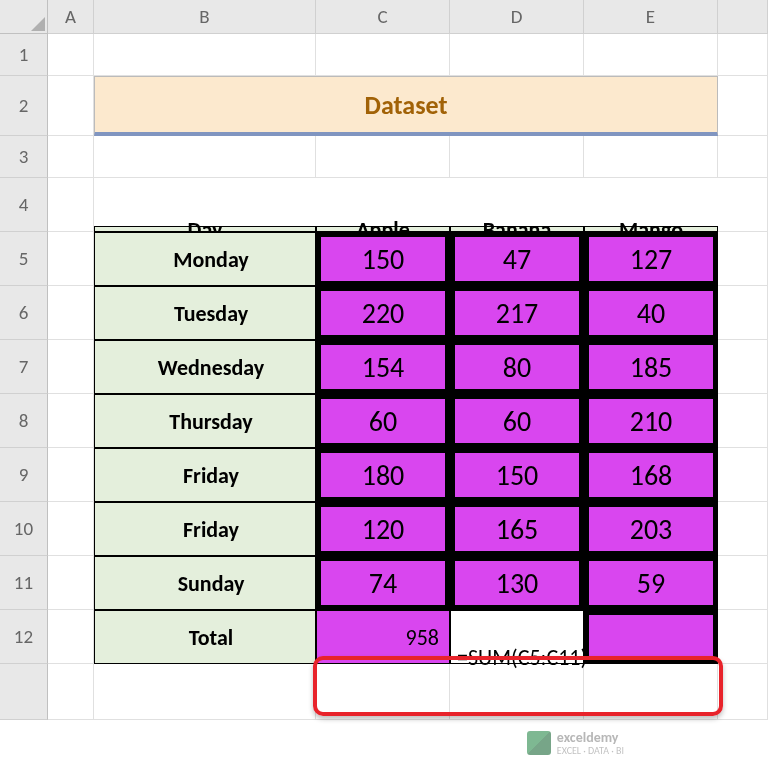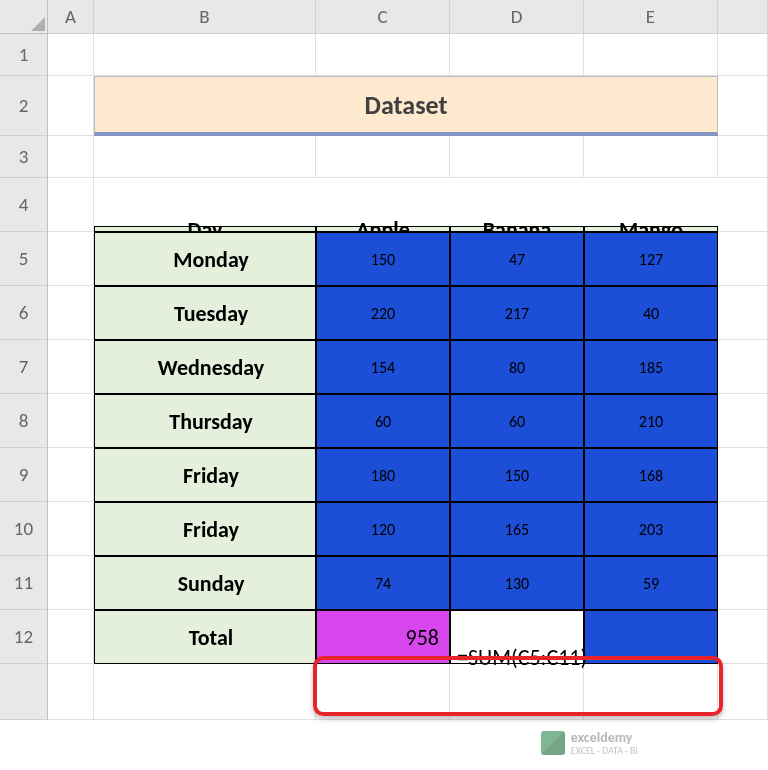--- a/index.html
+++ b/index.html
@@ -72,21 +72,21 @@
     .cell {
       border-right: 1px solid #e0e0e0;
       border-bottom: 1px solid #e0e0e0;
       display: flex;
       align-items: center;
       padding: 0 6px;
     }
     
     .title-cell {
       background: #fce9ce;
-      color: #404040;
+      color: #a16207;
       font-weight: bold;
       font-size: 26px;
       display: flex;
       align-items: center;
       justify-content: center;
       border-bottom: 4px solid #8095c0;
       border-top: 1px solid #bbb;
       border-left: 1px solid #bbb;
       border-right: 1px solid #bbb;
     }
@@ -107,26 +107,26 @@
       font-weight: bold;
       font-size: 22px;
       display: flex;
       align-items: center;
       justify-content: center;
       border: 1px solid #000;
       padding-left: 12px;
     }
     
     .table-data {
-      background: #1d4ed8;
-      font-size: 16px;
-      display: flex;
-      align-items: center;
-      justify-content: center;
-      border: 1px solid #000000;
+      background: #d946ef;
+      font-size: 28px;
+      display: flex;
+      align-items: center;
+      justify-content: center;
+      border: 5px solid #000000;
     }
     
     .table-total-val {
       background: #d946ef;
       font-size: 22px;
       display: flex;
       align-items: center;
       justify-content: flex-end;
       padding-right: 10px;
       border: 1px solid #000;
@@ -156,21 +156,21 @@
       position: absolute;
       border: 4px solid #e8232b;
       border-radius: 10px;
       pointer-events: none;
       box-shadow: 0 3px 5px rgba(0,0,0,0.25);
     }
     
     .watermark {
       position: absolute;
       bottom: 14px;
-      right: 130px;
+      right: 144px;
       display: flex;
       align-items: center;
       gap: 6px;
       opacity: 0.6;
       pointer-events: none;
     }
     
     .watermark-icon {
       width: 24px;
       height: 24px;

